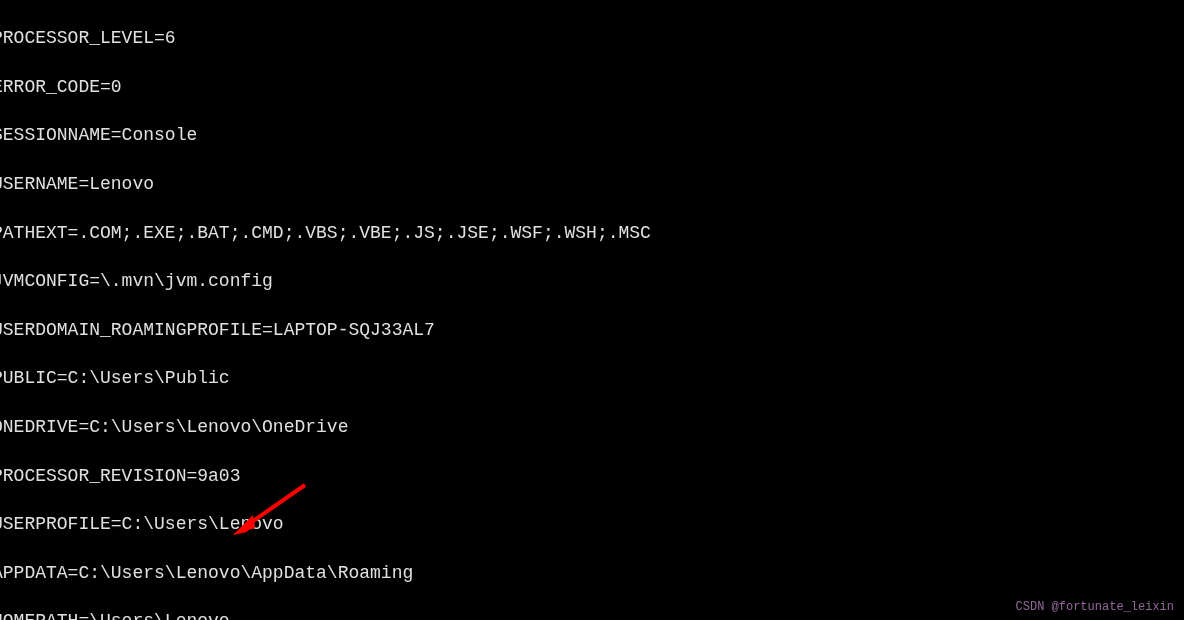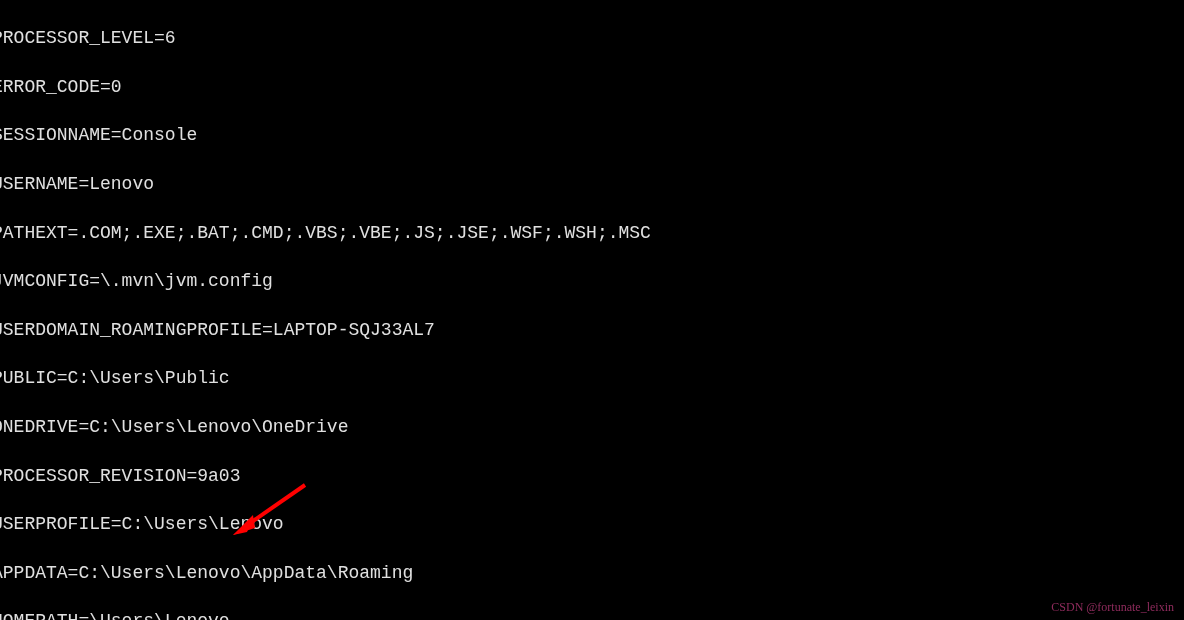--- a/index.html
+++ b/index.html
@@ -23,24 +23,24 @@
       white-space: pre;
       margin-left: -8px;
     }
     .env-line {
       color: #e0e0e0;
     }
     .watermark {
       position: absolute;
       bottom: 5px;
       right: 10px;
-      color: #ec4899;
+      color: #f0abfc;
       font-size: 12px;
       opacity: 0.6;
-      font-family: Liberation Serif, serif;
+      font-family: Liberation Mono, monospace;
     }
     .arrow-container {
       position: absolute;
       top: 480px;
       left: 225px;
       pointer-events: none;
     }
   </style>
 </head>
 <body>

